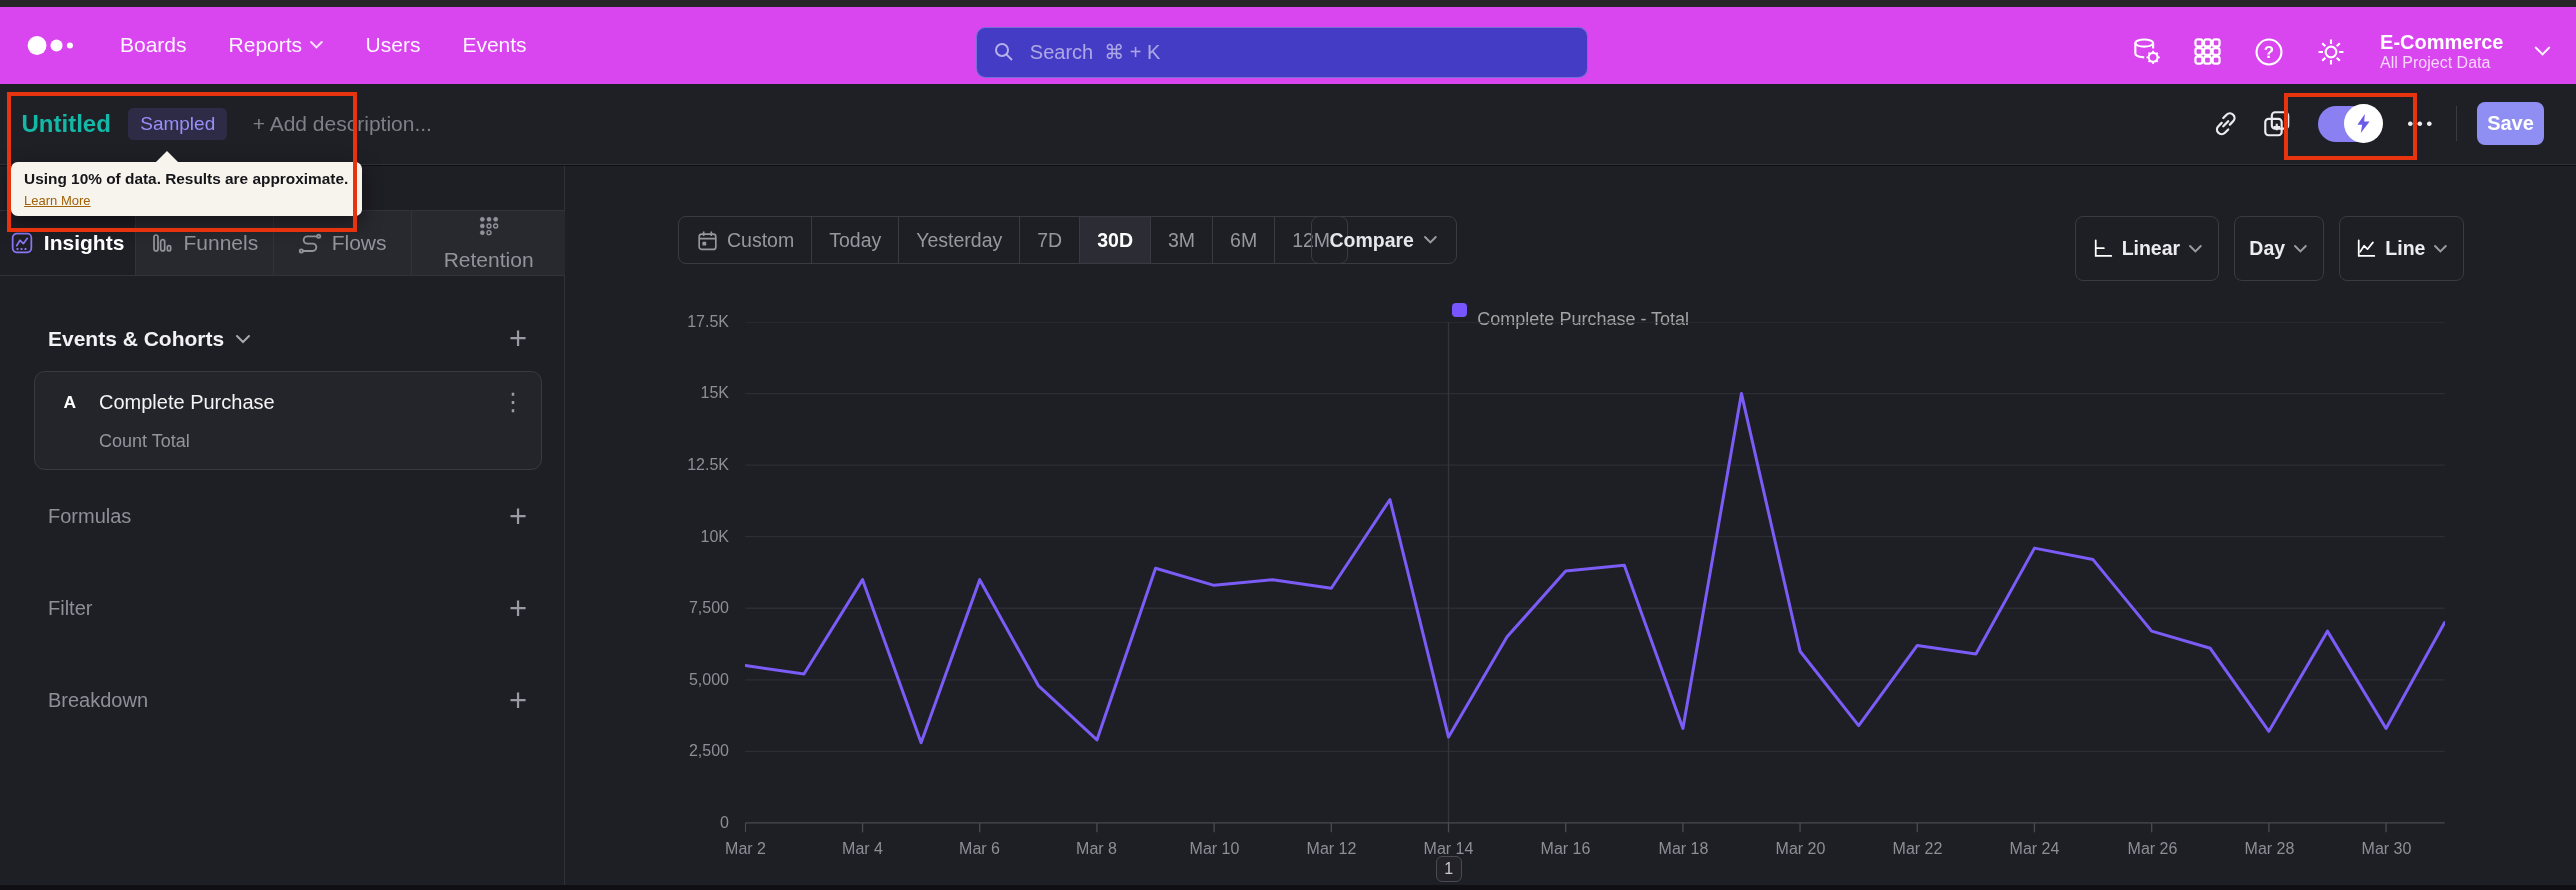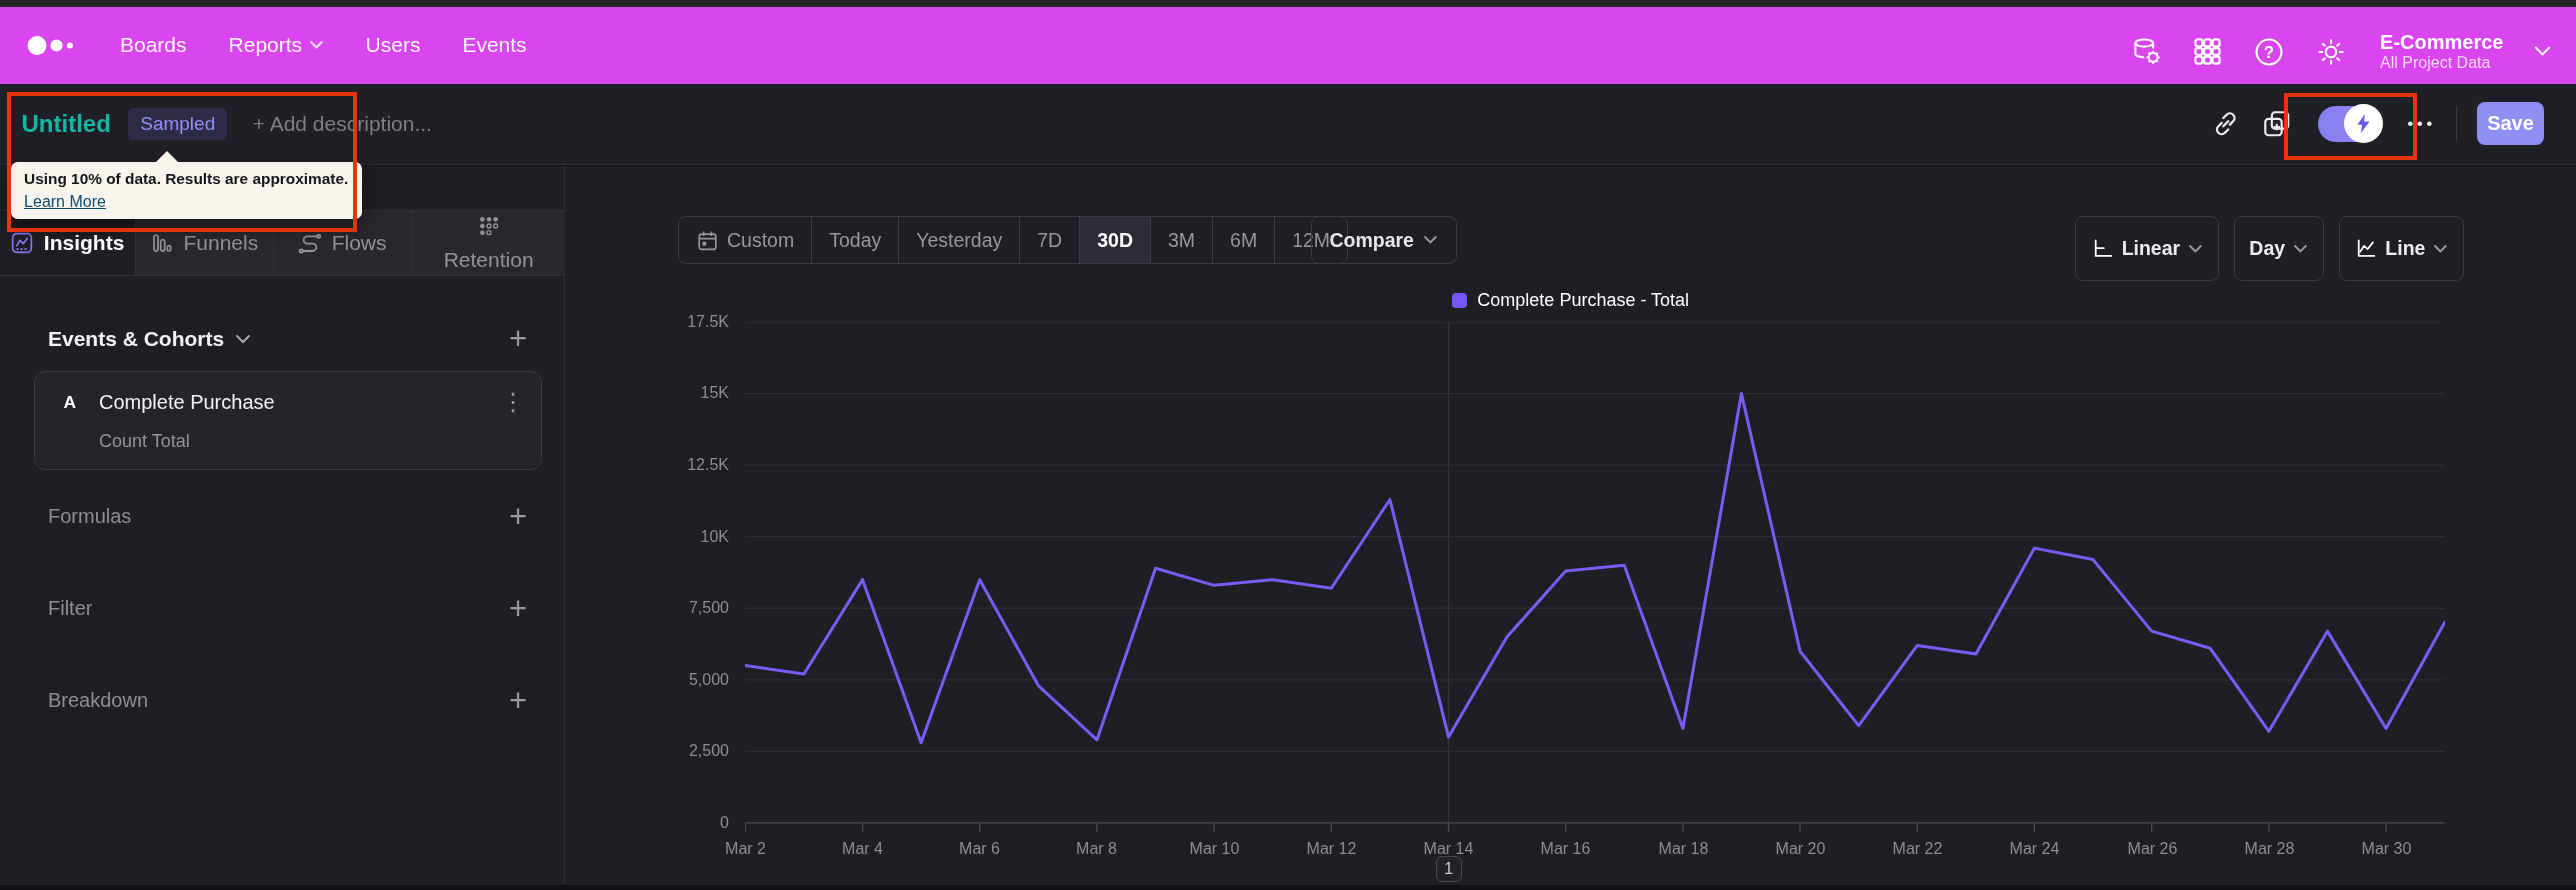--- a/index.html
+++ b/index.html
@@ -72,37 +72,37 @@
   .range-btn.active{background:#2C2C34;color:#fff;font-weight:600;}
   .compare-btn{position:absolute;left:746px;top:50px;height:48px;display:flex;align-items:center;gap:9.4px;
                padding:0 17.4px;border:1.3px solid #3A3A43;border-radius:8px;box-sizing:border-box;
                color:#E6E6EA;font-size:19.5px;font-weight:600;cursor:pointer;}
   .right-controls{position:absolute;right:112px;top:50px;height:48px;display:flex;gap:14.8px;}
   .dd-btn{display:flex;align-items:center;gap:8px;padding:0 14.8px;border:1.3px solid #3A3A43;border-radius:8px;
           box-sizing:border-box;color:#ECECF0;font-size:19.5px;cursor:pointer;height:65px;font-weight:bold;}
   .legend-row{position:absolute;left:0;top:124px;width:2011px;display:flex;justify-content:center;}
   .legend-item{display:flex;align-items:center;gap:10.7px;cursor:pointer;}
   .legend-swatch{width:14.8px;height:14.8px;border-radius:4px;}
-  .legend-label{color:#ffffff;font-size:18px;}
+  .legend-label{color:#a3a3a3;font-size:18px;margin-top:19px;}
   .plot{position:absolute;left:180px;top:156px;width:1700px;height:511px;}
   .ylabel{position:absolute;left:57px;width:107px;text-align:right;color:#8E8E97;font-size:16px;}
   .xlabel{position:absolute;width:107px;text-align:center;color:#8E8E97;font-size:16px;top:674px;}
   .annotation-marker{position:absolute;left:871px;top:690px;width:25.5px;height:25.5px;background:#222228;
                      border:1.3px solid #4A4A53;border-radius:6px;box-sizing:border-box;color:#C9C9CF;
                      font-size:16px;display:flex;align-items:center;justify-content:center;cursor:pointer;}
   
   .red-box{border:4px solid #E8330F;box-sizing:border-box;z-index:40;pointer-events:none;}
   .red-box1{left:6.7px;top:92px;width:350px;height:140px;}
   .red-box2{left:2284px;top:93px;width:133px;height:67px;}
   .tooltip{left:10.7px;top:162px;background:#F7F4EE;border-radius:6.7px;padding:8px 13.4px 8px 13.4px;z-index:30;
            box-shadow:0 6.7px 19px rgba(0,0,0,.5);white-space:nowrap;}
   .tooltip:before{content:"";position:absolute;left:145px;top:-10.7px;border-left:11.4px solid transparent;
                   border-right:11.4px solid transparent;border-bottom:11.4px solid #F7F4EE;}
   .tt-line1{color:#16161A;font-size:15.4px;font-weight:700;}
-  .tt-link{color:#0c4a6e;font-size:16px;text-decoration:underline;margin-top:4.7px;cursor:pointer;}
+  .tt-link{color:#a16207;font-size:13px;text-decoration:underline;margin-top:4.7px;cursor:pointer;}
 </style>
 </head>
 <body>
 
 <div class="abs top-strip"></div>
 
 <div class="abs navbar">
   <div class="nav-left">
     <span style="display:flex;align-items:center;cursor:pointer;">
       <svg width="51" height="23" viewBox="0 0 76 34">
@@ -121,20 +121,27 @@
           <polyline points="3,3 11,11 19,3"></polyline>
         </svg>
       </div>
       <div class="nav-item">
         <span>Users</span>
       </div>
       <div class="nav-item">
         <span>Events</span>
       </div>
     </div>
+  <div class="abs search-wrap">
+    <svg width="24" height="24" viewBox="0 0 36 36" fill="none" stroke="rgba(255,255,255,.6)" stroke-width="3">
+        <circle cx="15" cy="15" r="9"></circle>
+        <line x1="22" y1="22" x2="30" y2="30"></line>
+      </svg>
+    <input class="search-input" placeholder="Search  ⌘ + K" style="">
+  </div>
   <div class="nav-right">
     <span class="nav-icon">
       <svg width="32" height="32" viewBox="0 0 36 36" fill="none" stroke="#fff" stroke-width="2.4">
           <ellipse cx="16" cy="8" rx="10" ry="4"></ellipse>
           <path d="M6 8 V 20 c0 2.2 4.5 4 10 4"></path>
           <path d="M26 8 V 14"></path>
           <circle cx="26" cy="24" r="5"></circle>
           <path d="M26 16.5 v3 M26 28.5 v3 M18.5 24 h3 M30.5 24 h3 M20.8 18.8 l2.1 2.1 M29.1 27.1 l2.1 2.1 M31.2 18.8 l-2.1 2.1 M22.9 27.1 l-2.1 2.1" stroke-width="2"></path>
         </svg>
     </span>

